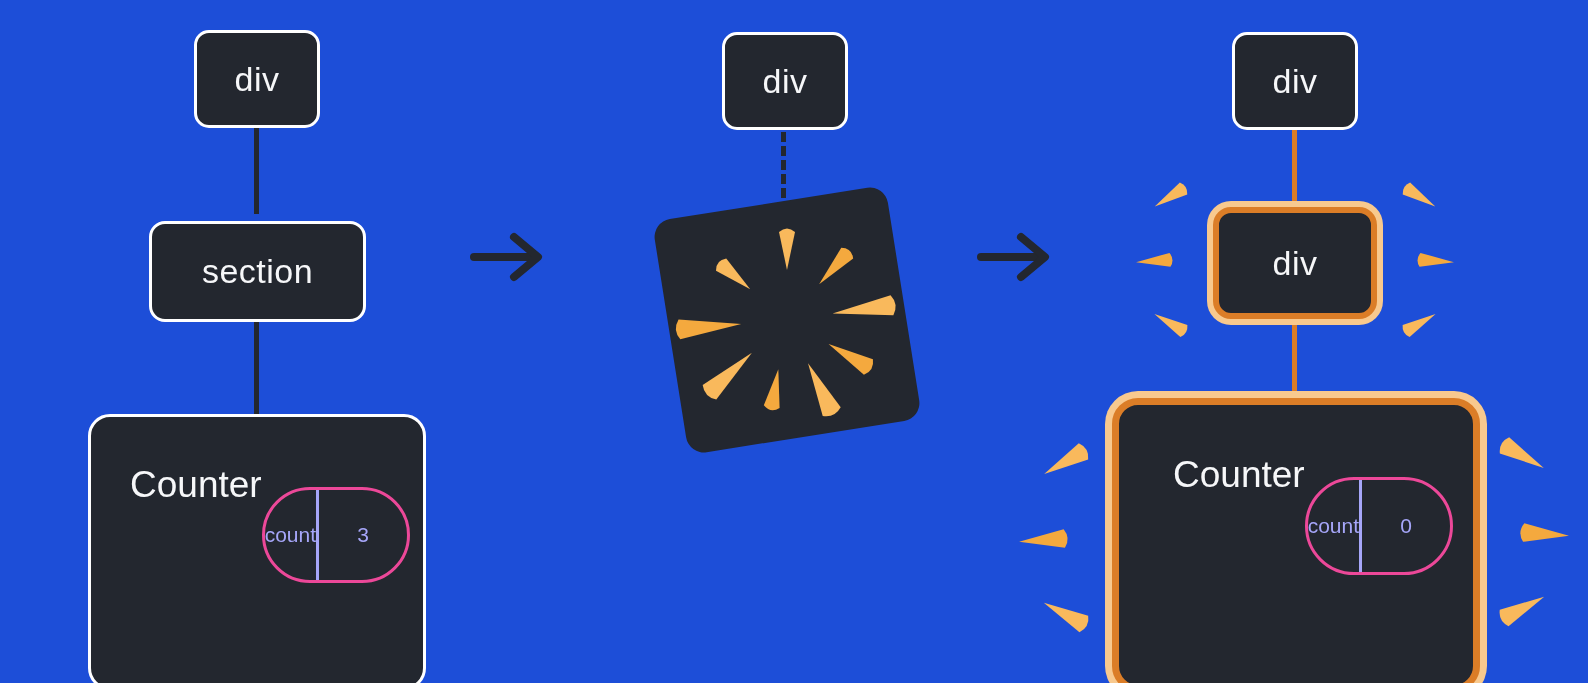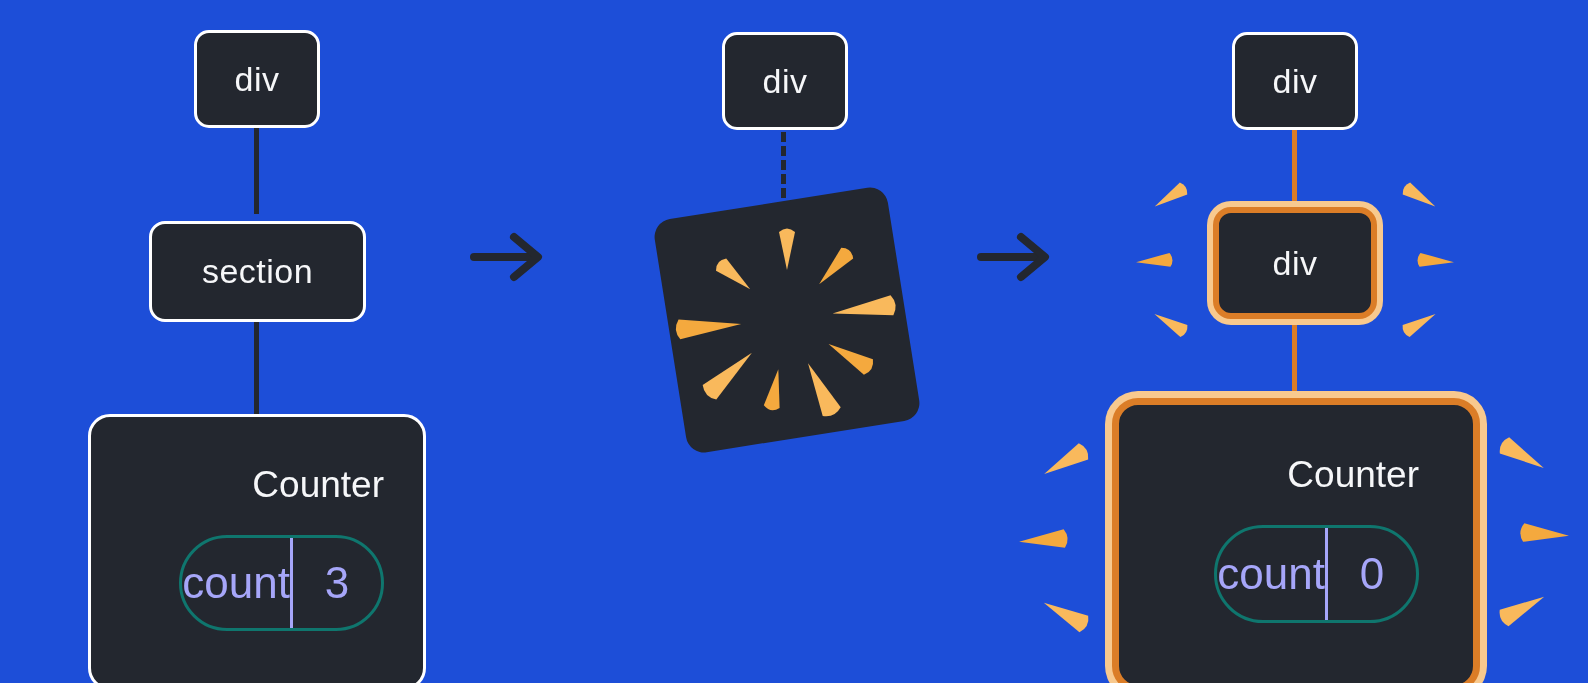--- a/index.html
+++ b/index.html
@@ -34,38 +34,36 @@
     border-left: 5px dashed #23272f;
   }
   
   .component-box {
     position: absolute;
     background: #23272f;
     border: 3px solid #ffffff;
     box-sizing: border-box;
     border-radius: 22px;
     display: flex;
-    flex-direction: column;
     color: #f6f7f9;
-    align-items: flex-end;
   }
   .component-title {
     text-align: center;
     font-size: 37px;
     font-weight: 500;
     line-height: 48px;
   }
   .state-pill {
     display: flex;
     align-items: stretch;
-    border: 3px solid #0f766e;
+    border: 3px solid #ec4899;
     border-radius: 70px;
     box-sizing: border-box;
     color: #a6a6f9;
-    font-size: 44px;
+    font-size: 21px;
     font-weight: 500;
   }
   .state-key {
     flex: 1;
     display: flex;
     align-items: center;
     justify-content: center;
     border-right: 3px solid #a6a6f9;
   }
   .state-val {

